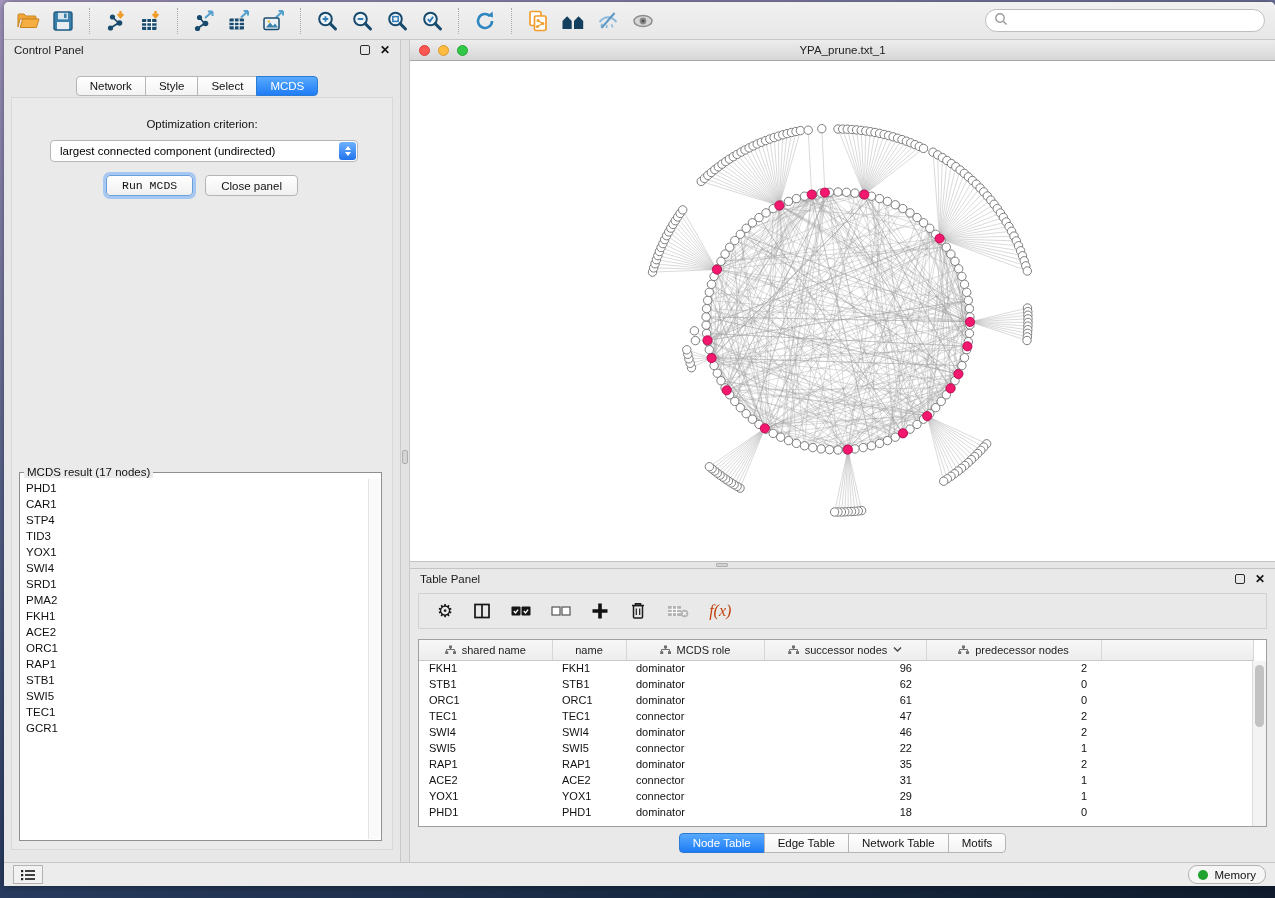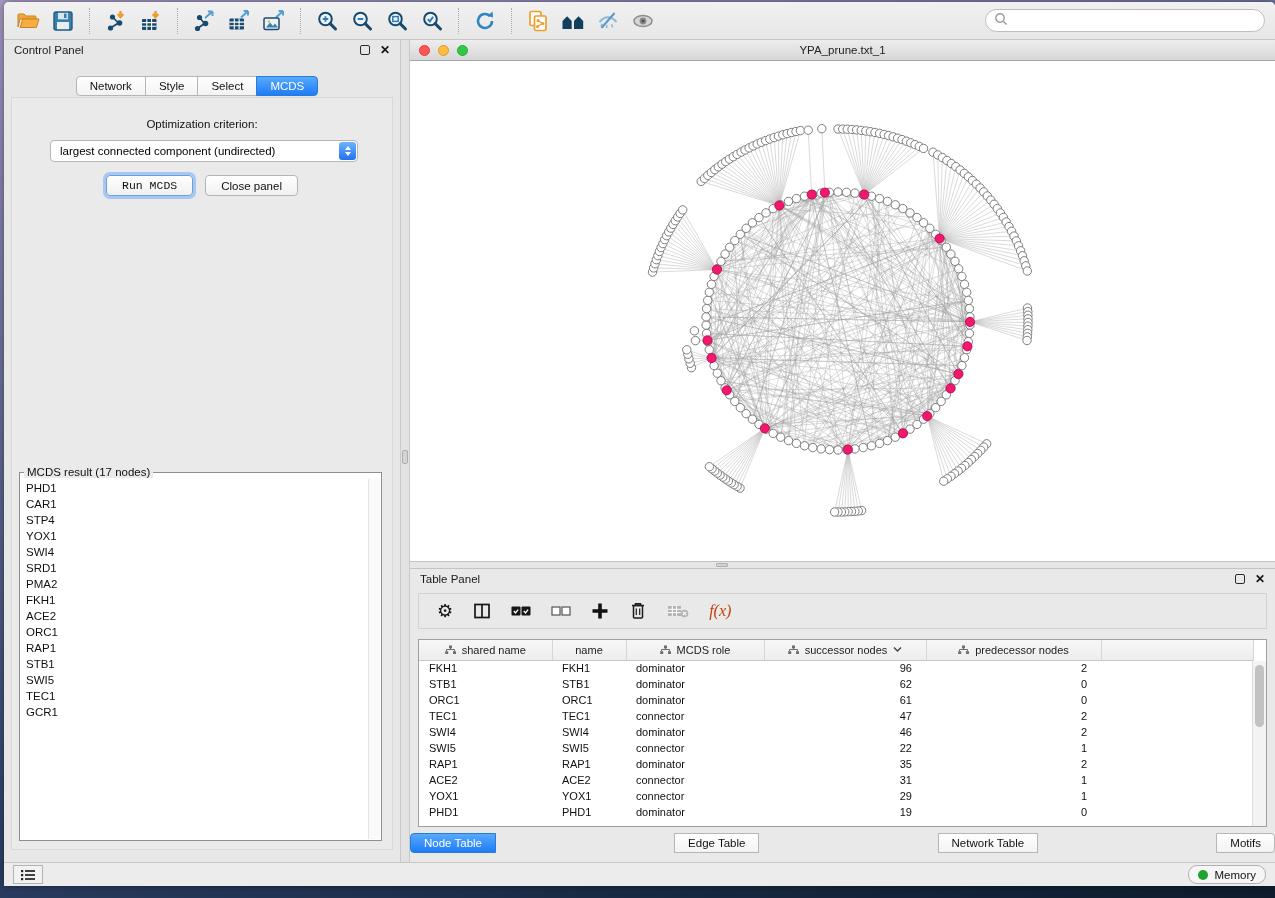--- a/index.html
+++ b/index.html
@@ -93,21 +93,21 @@
   .node-table th { height:20px; background:linear-gradient(#f7f7f7,#ededed); border-bottom:1px solid #c9c9c9;
     border-right:1px solid #d6d6d6; font-weight:normal; color:#222; }
   .node-table th .hcell { display:flex; align-items:center; justify-content:center; gap:6px; }
   .node-table td { height:16px; padding:0 4px; color:#111; white-space:nowrap; overflow:hidden; }
   .node-table td.l { text-align:left; padding-left:10px; }
   .node-table td.num { text-align:right; padding-right:14px; }
   .table-scroll { position:absolute; top:21px; right:0; bottom:0; width:14px;
     background:#f3f3f3; border-left:1px solid #dcdcdc; }
   .table-scroll .thumb { position:absolute; top:4px; left:2px; width:9px; height:62px;
     background:#c2c2c2; border-radius:5px; }
-  .tp-tabs { position:absolute; left:0; right:0; top:264px; display:flex; justify-content:space-between; }
+  .tp-tabs { position:absolute; left:0; right:0; top:264px; display:flex; justify-content:center; }
 
   
   .status-bar { position:absolute; left:0; right:0; bottom:0; height:24px; background:#ececec;
     border-top:1px solid #c6c6c6; display:flex; align-items:center; padding:0 9px; }
   .list-btn { width:30px; height:19px; background:#f2f2f2; border:1px solid #b2b2b2;
     display:flex; align-items:center; justify-content:center; }
   .memory-btn { margin-left:auto; height:19px; background:#f6f6f6; border:1px solid #b2b2b2;
     border-radius:9px; display:flex; align-items:center; gap:6px; padding:0 9px; font-size:11.5px; color:#111; }
   .mem-dot { width:10px; height:10px; border-radius:50%; }
 </style>
@@ -277,20 +277,21 @@
           <div class="btn-row">
             <button class="mac-btn focus-ring">Run MCDS</button>
             <button class="mac-btn">Close panel</button>
           </div>
           <fieldset class="result-box">
             <legend>MCDS result (17 nodes)</legend>
             <ul class="result-list" id="mcds-list">
                 <li>PHD1</li>
                 <li>CAR1</li>
                 <li>STP4</li>
+                <li>TID3</li>
                 <li>YOX1</li>
                 <li>SWI4</li>
                 <li>SRD1</li>
                 <li>PMA2</li>
                 <li>FKH1</li>
                 <li>ACE2</li>
                 <li>ORC1</li>
                 <li>RAP1</li>
                 <li>STB1</li>
                 <li>SWI5</li>
@@ -1307,21 +1308,21 @@
                     <td class="l">YOX1</td>
                     <td class="l">connector</td>
                     <td class="num">29</td>
                     <td class="num">1</td>
                     <td></td>
                   </tr>
                   <tr>
                     <td class="l">PHD1</td>
                     <td class="l">PHD1</td>
                     <td class="l">dominator</td>
-                    <td class="num">19</td>
+                    <td class="num">18</td>
                     <td class="num">0</td>
                     <td></td>
                   </tr>
                 </tbody>
             </table>
             <div class="table-scroll">
                 <div class="thumb"></div>
               </div>
           </div>
           <div class="tp-tabs" id="tp-tabs">

